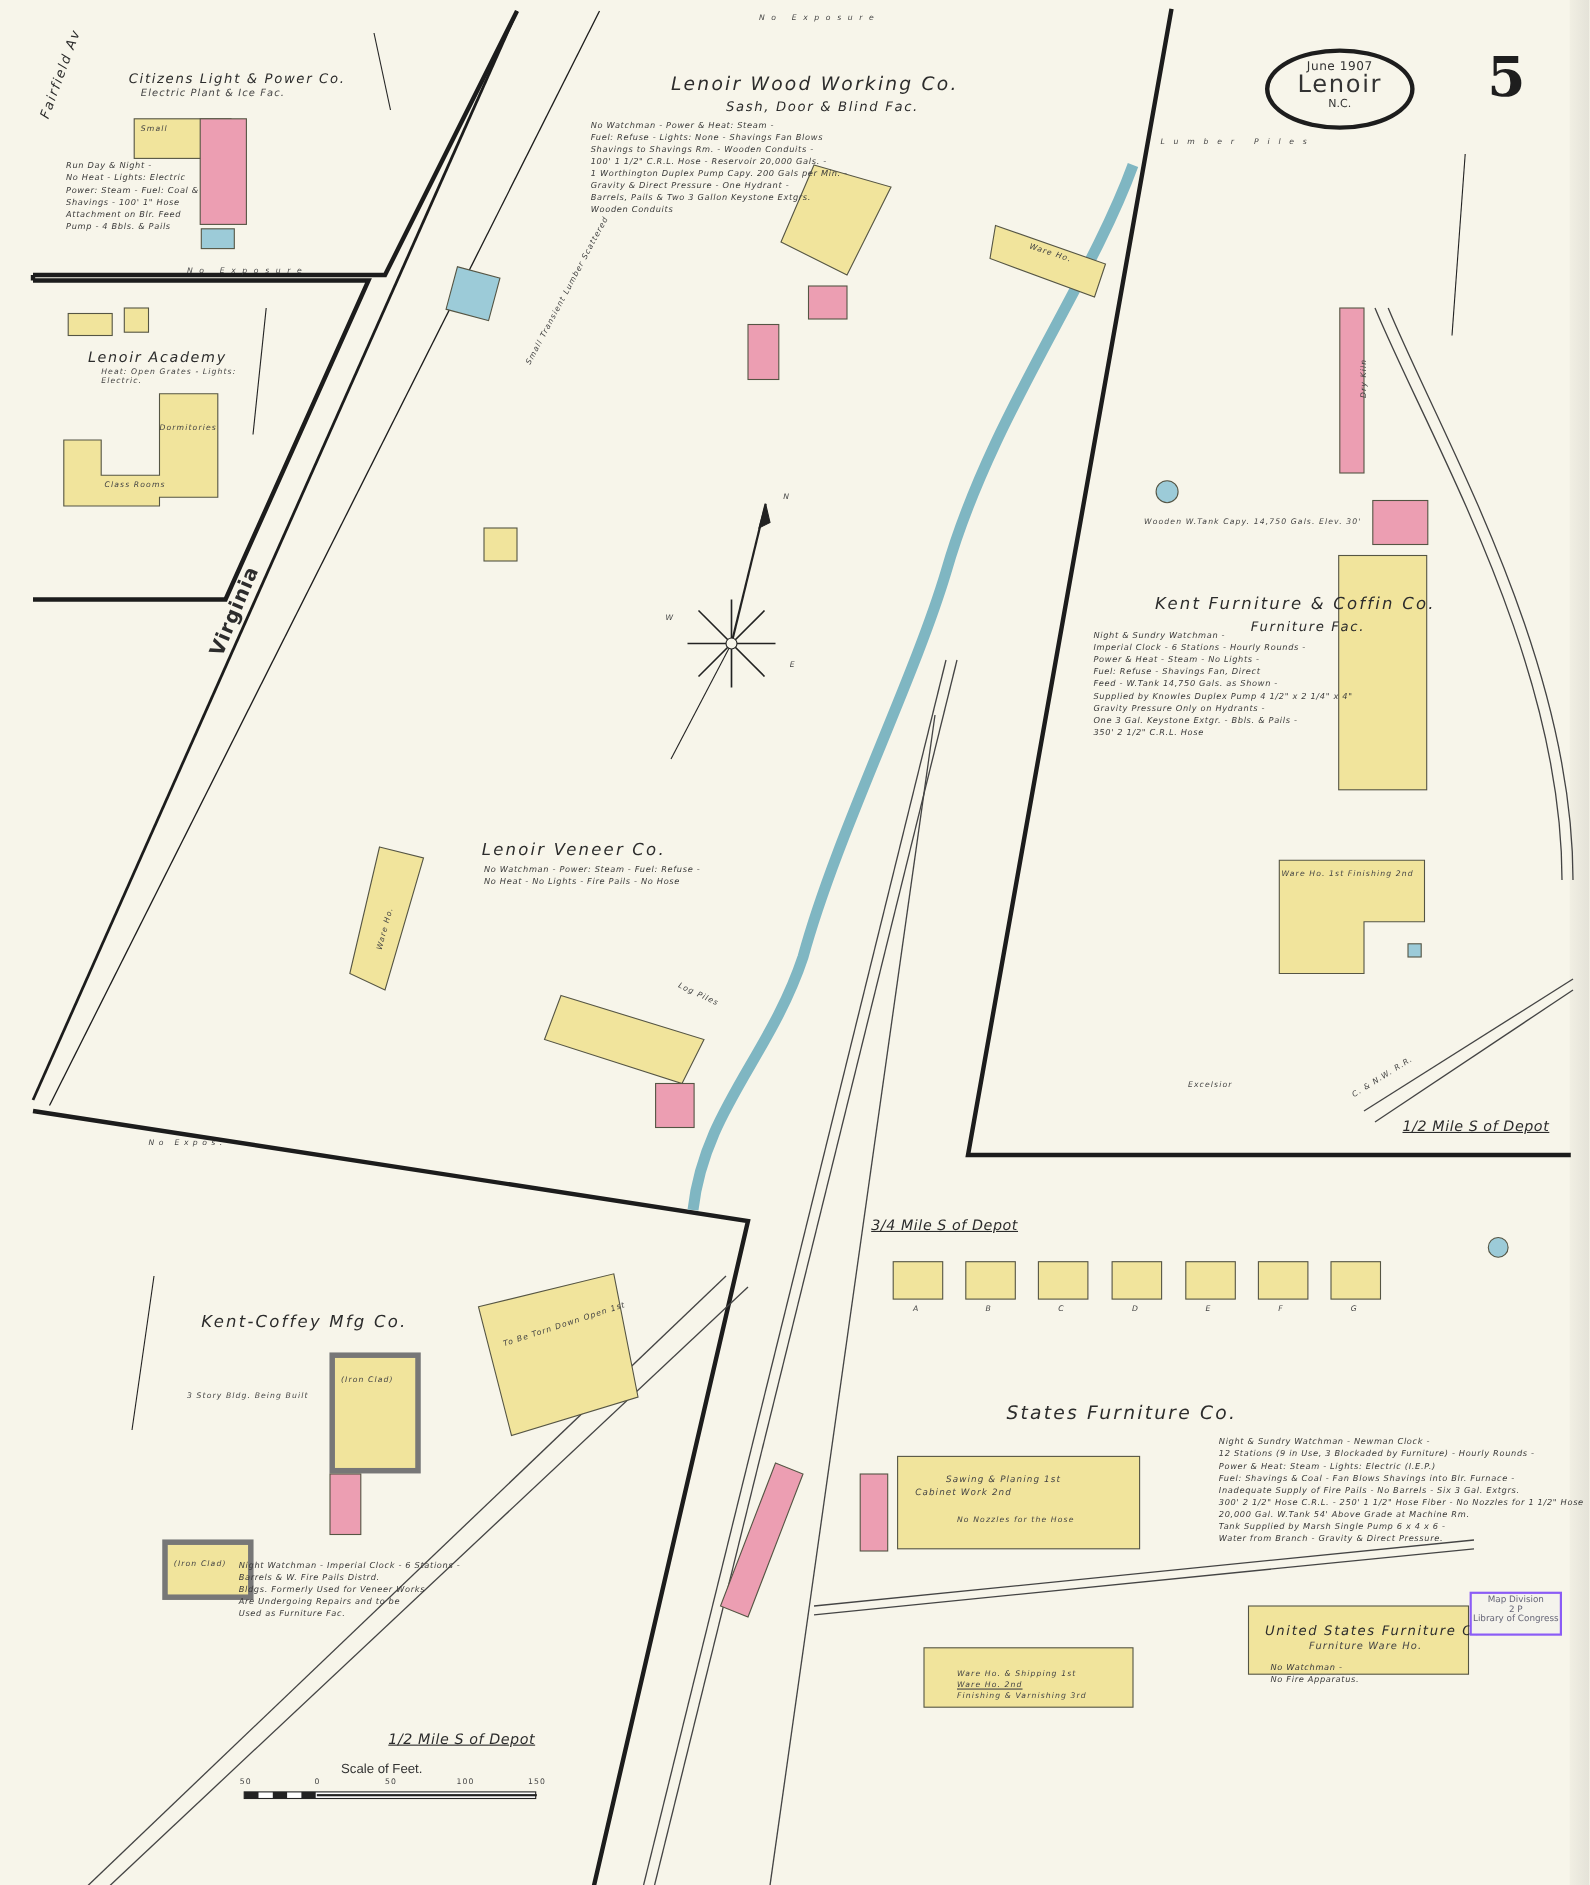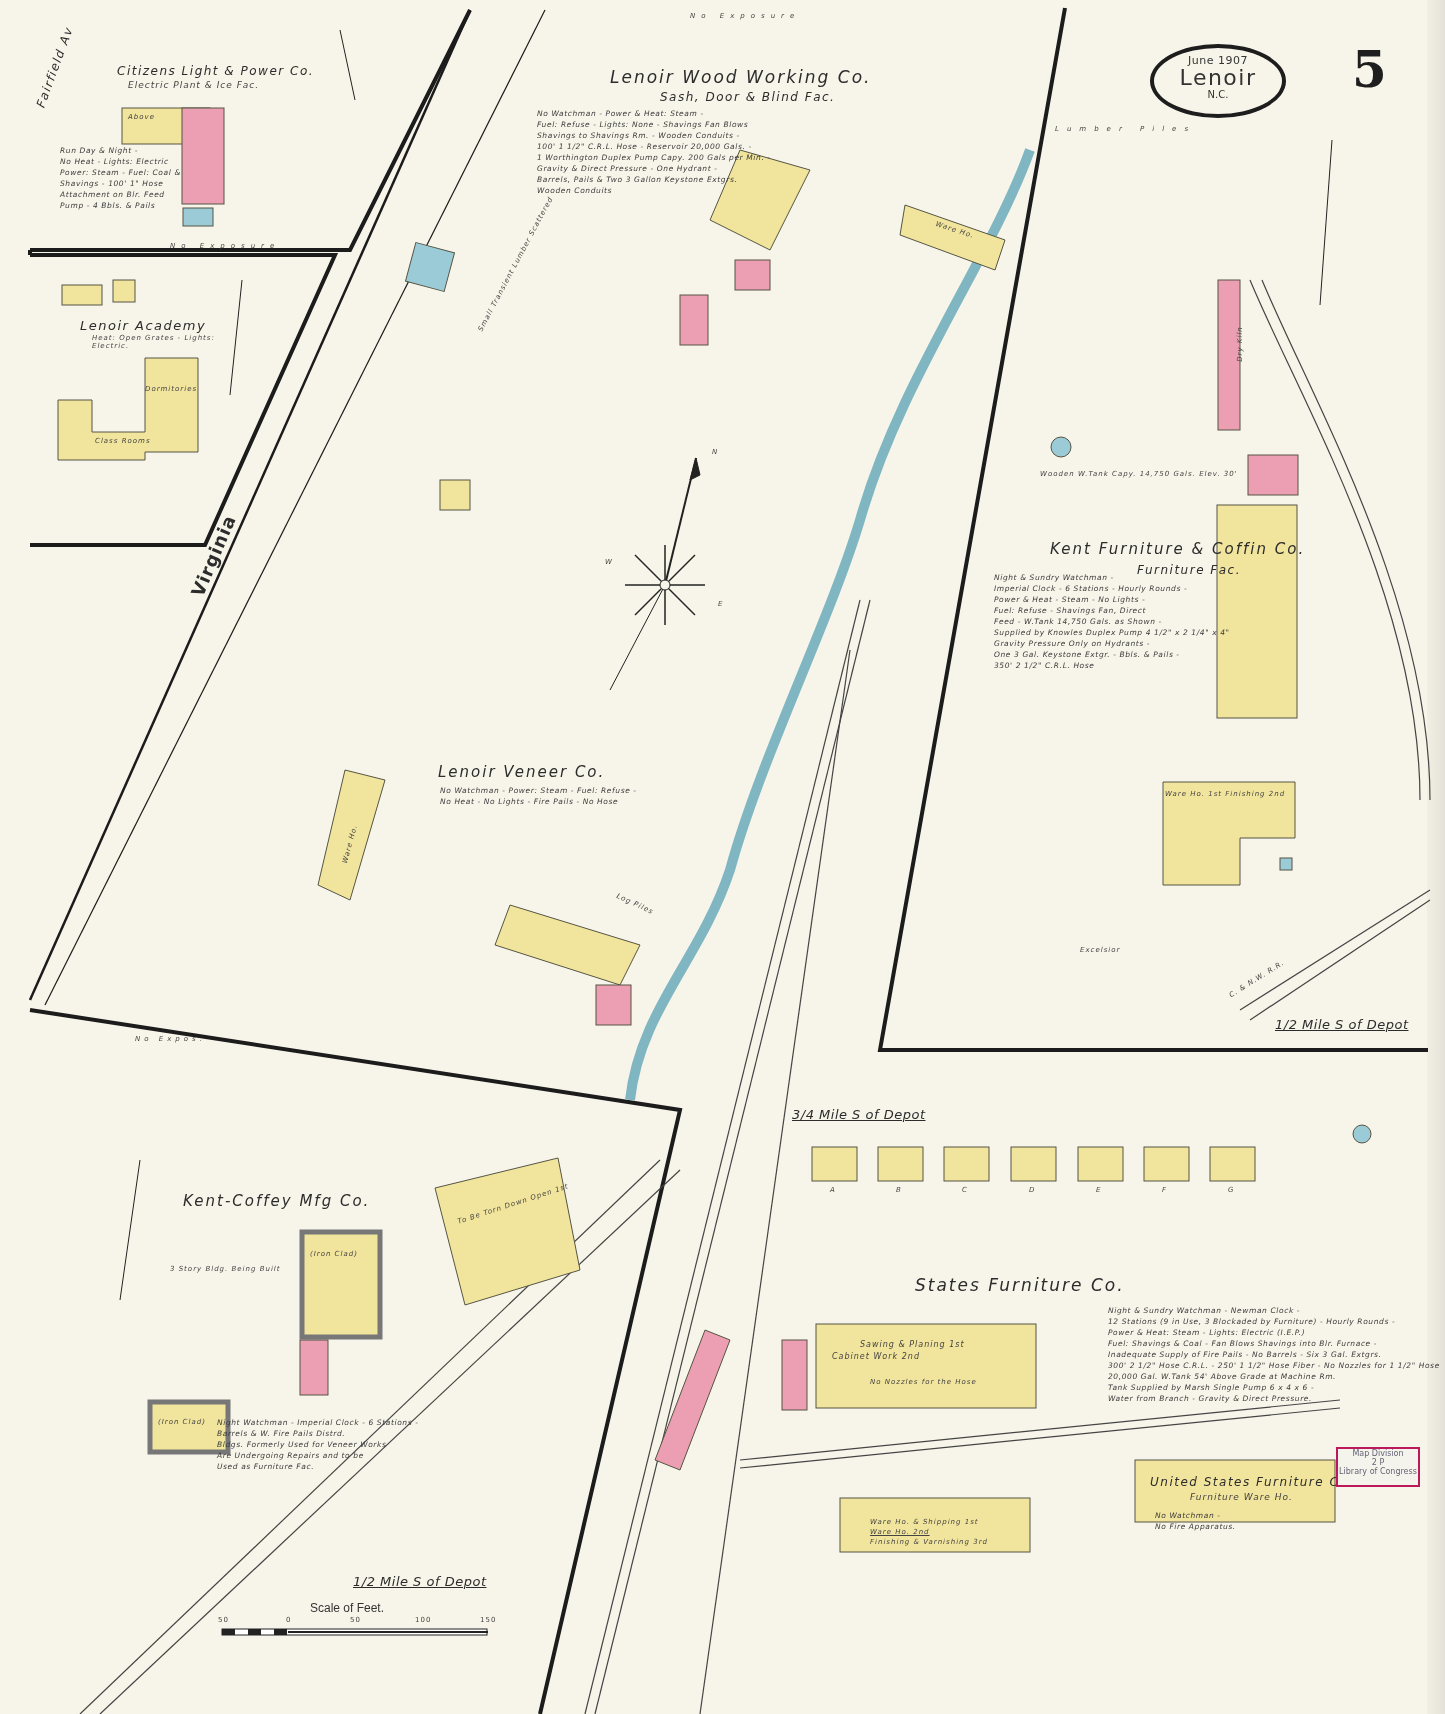--- a/index.html
+++ b/index.html
@@ -11,21 +11,21 @@
   .co{font-size:17px;letter-spacing:2px;}
   .sub{font-size:12px;letter-spacing:1.5px;}
   .note{font-size:7.5px;line-height:11px;letter-spacing:.6px;color:#3a3a3a;white-space:pre;}
   .sm{font-size:7px;letter-spacing:1px;color:#444;}
   .depot{font-size:13px;text-decoration:underline;font-style:italic;letter-spacing:.5px;}
   .title-oval{position:absolute;left:1150px;top:44px;width:128px;height:66px;border:4px solid #1d1d1d;border-radius:50%;text-align:center;background:#f7f5ea;}
   .title-oval .date{font-size:11px;margin-top:6px;letter-spacing:.5px;}
   .title-oval .city{font-size:22px;line-height:22px;letter-spacing:1.5px;}
   .title-oval .state{font-size:10px;}
   .sheetno{position:absolute;left:1352px;top:40px;font-family:"DejaVu Serif",serif;font-weight:bold;font-size:50px;color:#1e1e1e;}
-  .stamp{position:absolute;left:1336px;top:1447px;width:80px;height:36px;border:2px solid #be185d;font-size:8px;color:#667;text-align:center;background:#f4f3ec;}
+  .stamp{position:absolute;left:1336px;top:1447px;width:80px;height:36px;border:2px solid #8b5cf6;font-size:8px;color:#667;text-align:center;background:#f4f3ec;}
   .scale-title{position:absolute;left:310px;top:1601px;font-size:12px;font-family:"Liberation Sans",sans-serif;color:#333;}
 </style>
 </head>
 <body>
 
 <div class="sheet"></div>
 <div class="edge"></div>
 
 <svg class="map" width="1445" height="1714" viewBox="0 0 1445 1714">
 
@@ -143,21 +143,21 @@
 <div class="lbl" style="left:170px;top:545px;font-size:18px;font-weight:bold;font-style:normal;transform:rotate(-67deg);">Virginia</div>
 
 <div class="lbl sub" style="left:117px;top:64px;">Citizens Light &amp; Power Co.</div>
 <div class="lbl sm" style="left:128px;top:80px;font-size:9px;">Electric Plant &amp; Ice Fac.</div>
 <div class="lbl note" style="left:60px;top:145px;">Run Day &amp; Night -
 No Heat - Lights: Electric
 Power: Steam - Fuel: Coal &amp;
 Shavings - 100' 1" Hose
 Attachment on Blr. Feed
 Pump - 4 Bbls. &amp; Pails</div>
-<div class="lbl sm" style="left:128px;top:113px;">Above</div>
+<div class="lbl sm" style="left:128px;top:113px;">Small</div>
 
 <div class="lbl sub" style="left:80px;top:318px;font-size:13px;">Lenoir Academy</div>
 <div class="lbl sm" style="left:92px;top:334px;width:150px;white-space:normal;">Heat: Open Grates - Lights: Electric.</div>
 <div class="lbl sm" style="left:145px;top:385px;">Dormitories</div>
 <div class="lbl sm" style="left:95px;top:437px;">Class Rooms</div>
 
 <div class="lbl co" style="left:610px;top:67px;">Lenoir Wood Working Co.</div>
 <div class="lbl sub" style="left:660px;top:90px;">Sash, Door &amp; Blind Fac.</div>
 <div class="lbl note" style="left:537px;top:108px;">No Watchman - Power &amp; Heat: Steam -
 Fuel: Refuse - Lights: None - Shavings Fan Blows
@@ -181,21 +181,21 @@
 Imperial Clock - 6 Stations - Hourly Rounds -
 Power &amp; Heat - Steam - No Lights -
 Fuel: Refuse - Shavings Fan, Direct
 Feed - W.Tank 14,750 Gals. as Shown -
 Supplied by Knowles Duplex Pump 4 1/2" x 2 1/4" x 4"
 Gravity Pressure Only on Hydrants -
 One 3 Gal. Keystone Extgr. - Bbls. &amp; Pails -
 350' 2 1/2" C.R.L. Hose</div>
 <div class="lbl sm" style="left:1222px;top:340px;transform:rotate(-90deg);">Dry Kiln</div>
 <div class="lbl sm" style="left:1165px;top:790px;">Ware Ho. 1st Finishing 2nd</div>
-<div class="lbl sm" style="left:1080px;top:946px;">Excelsior</div>
+<div class="lbl sm" style="left:1080px;top:982px;">Excelsior</div>
 <div class="lbl sm" style="left:1040px;top:470px;">Wooden W.Tank Capy. 14,750 Gals. Elev. 30'</div>
 
 <div class="lbl co" style="left:183px;top:1192px;font-size:15px;">Kent-Coffey Mfg Co.</div>
 <div class="lbl sm" style="left:310px;top:1250px;">(Iron Clad)</div>
 <div class="lbl sm" style="left:158px;top:1418px;">(Iron Clad)</div>
 <div class="lbl sm" style="left:455px;top:1200px;transform:rotate(-18deg);">To Be Torn Down Open 1st</div>
 <div class="lbl sm" style="left:170px;top:1265px;">3 Story Bldg. Being Built</div>
 <div class="lbl note" style="left:217px;top:1417px;font-style:italic;">Night Watchman - Imperial Clock - 6 Stations -
 Barrels &amp; W. Fire Pails Distrd.
 Bldgs. Formerly Used for Veneer Works

